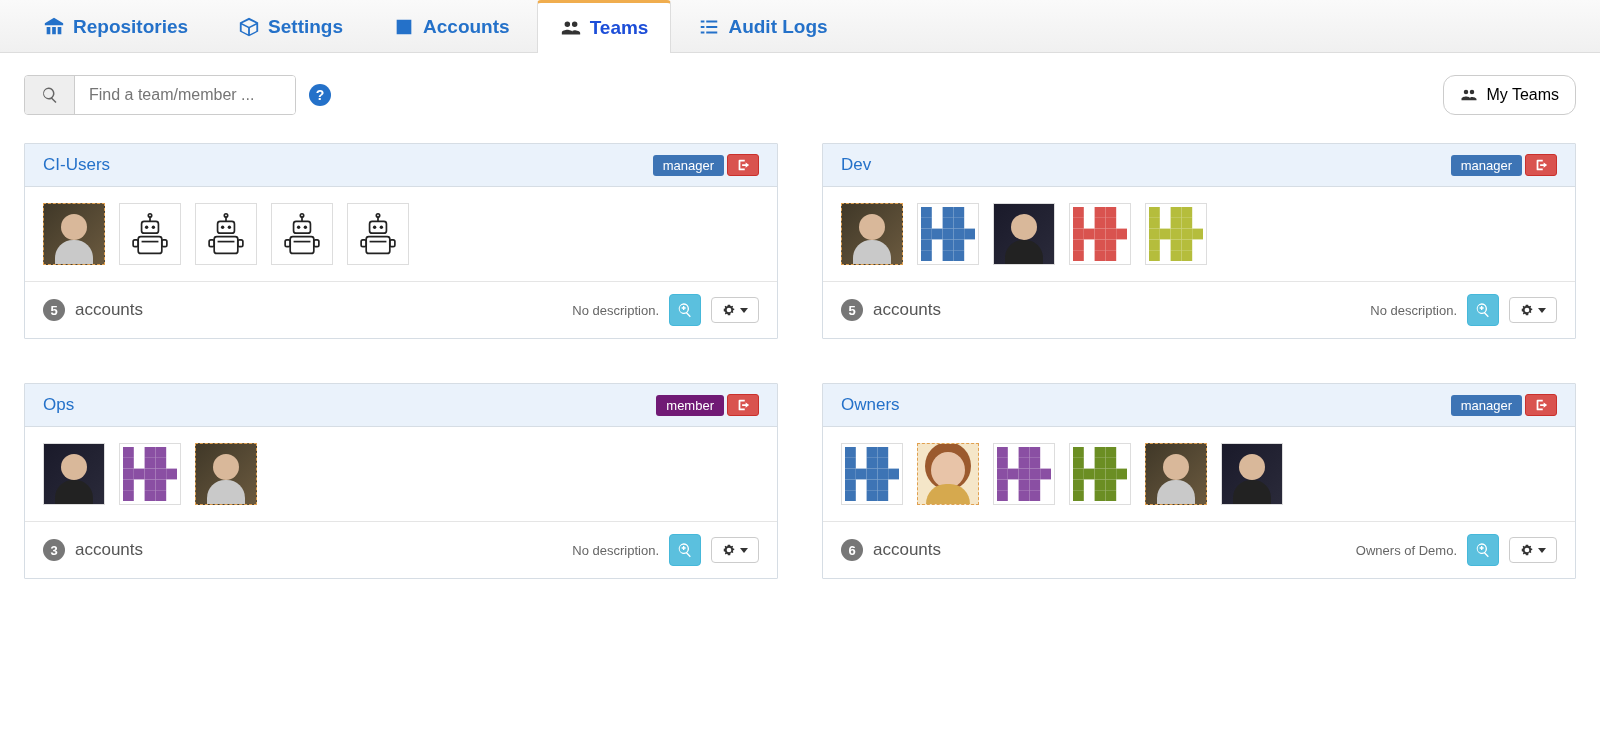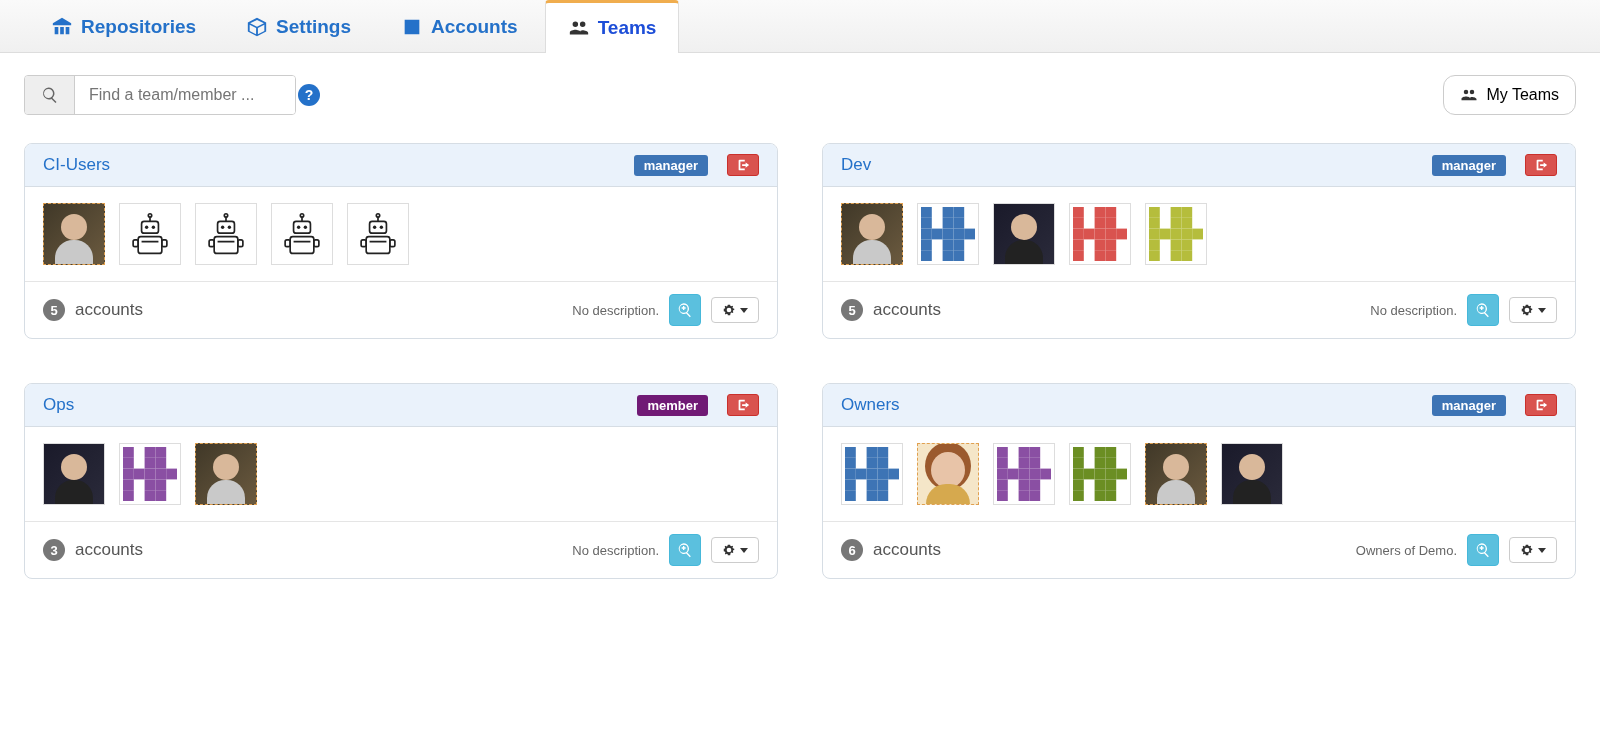--- a/index.html
+++ b/index.html
@@ -6,21 +6,21 @@
 body {
   font-family: -apple-system, BlinkMacSystemFont, "Segoe UI", Helvetica, Arial, sans-serif;
   background: #fff;
   color: #333;
   font-size: 15px;
 }
 .tabs {
   display: flex;
   background: linear-gradient(#fafafa, #f0f0f0);
   border-bottom: 1px solid #ddd;
-  padding: 0 28px;
+  padding: 0 20px;
 }
 .tab {
   display: flex;
   align-items: center;
   gap: 8px;
   padding: 14px 22px;
   font-size: 19px;
   font-weight: 600;
   color: #2471c9;
   cursor: pointer;
@@ -37,21 +37,21 @@
   margin-bottom: -1px;
 }
 .tab .ic { width: 22px; height: 22px; display: inline-flex; align-items: center; justify-content: center; }
 .tab.active .ic svg { fill: #333; }
 .tab .ic svg { width: 22px; height: 22px; fill: #2471c9; }
 
 .toolbar {
   display: flex;
   align-items: center;
   padding: 22px 24px 18px;
-  gap: 2px;
+  gap: 13px;
 }
 .search-group {
   display: flex;
   border: 1px solid #ccc;
   border-radius: 4px;
   overflow: hidden;
 }
 .search-ico {
   width: 50px;
   display: flex;
@@ -98,42 +98,42 @@
 .btn svg { width: 18px; height: 18px; }
 
 .grid {
   display: grid;
   grid-template-columns: 1fr 1fr;
   gap: 44px;
   padding: 10px 24px 30px;
 }
 .card {
   border: 1px solid #d6dde4;
-  border-radius: 8px;
+  border-radius: 1px;
   overflow: hidden;
 }
 .card-head {
   display: flex;
   align-items: center;
   background: #eaf2fb;
   padding: 10px 18px;
   border-bottom: 1px solid #d6dde4;
 }
 .team-name {
   color: #2471c9;
   font-size: 17px;
 }
 .card-head .spacer { flex: 1; }
 .badge {
   font-size: 13px;
-  font-weight: 700;
+  font-weight: 400;
   color: #fff;
   padding: 3px 10px;
   border-radius: 3px;
-  margin-right: 19px;
+  margin-right: 3px;
 }
 .badge.manager { background: #3d74b5; }
 .badge.member { background: #701a75; }
 .leave-btn {
   background: #d9534f;
   border: 1px solid #c9302c;
   border-radius: 3px;
   padding: 3px 8px;
   display: inline-flex;
   align-items: center;
@@ -242,20 +242,28 @@
     <span>Accounts</span>
   </div>
   <div class="tab active">
     <span class="ic">
         <svg viewBox="0 0 24 24">
           <path d="M8 11a3 3 0 100-6 3 3 0 000 6zm8 0a3 3 0 100-6 3 3 0 000 6zM2 19v-2c0-2 4-3 6-3s6 1 6 3v2H2zm12 0v-2c0-.7-.2-1.3-.6-1.8 1-.5 2.3-.7 2.6-.7 2 0 6 1 6 3v1.5h-8z"></path>
         </svg>
       </span>
     <span>Teams</span>
   </div>
+  <div class="tab">
+    <span class="ic">
+        <svg viewBox="0 0 24 24">
+          <path d="M3 5h4v2H3V5zm6 0h12v2H9V5zM3 11h4v2H3v-2zm6 0h12v2H9v-2zM3 17h4v2H3v-2zm6 0h12v2H9v-2z"></path>
+        </svg>
+      </span>
+    <span>Audit Logs</span>
+  </div>
 </div>
 
 <div class="toolbar">
   <div class="search-group">
     <div class="search-ico">
       <svg viewBox="0 0 24 24" width="18" height="18" fill="#666">
           <path d="M10 2a8 8 0 015.3 13.9l5.4 5.4-1.4 1.4-5.4-5.4A8 8 0 1110 2zm0 2a6 6 0 100 12 6 6 0 000-12z"></path>
         </svg>
     </div>
     <input class="search-input" placeholder="Find a team/member ..." style="">

